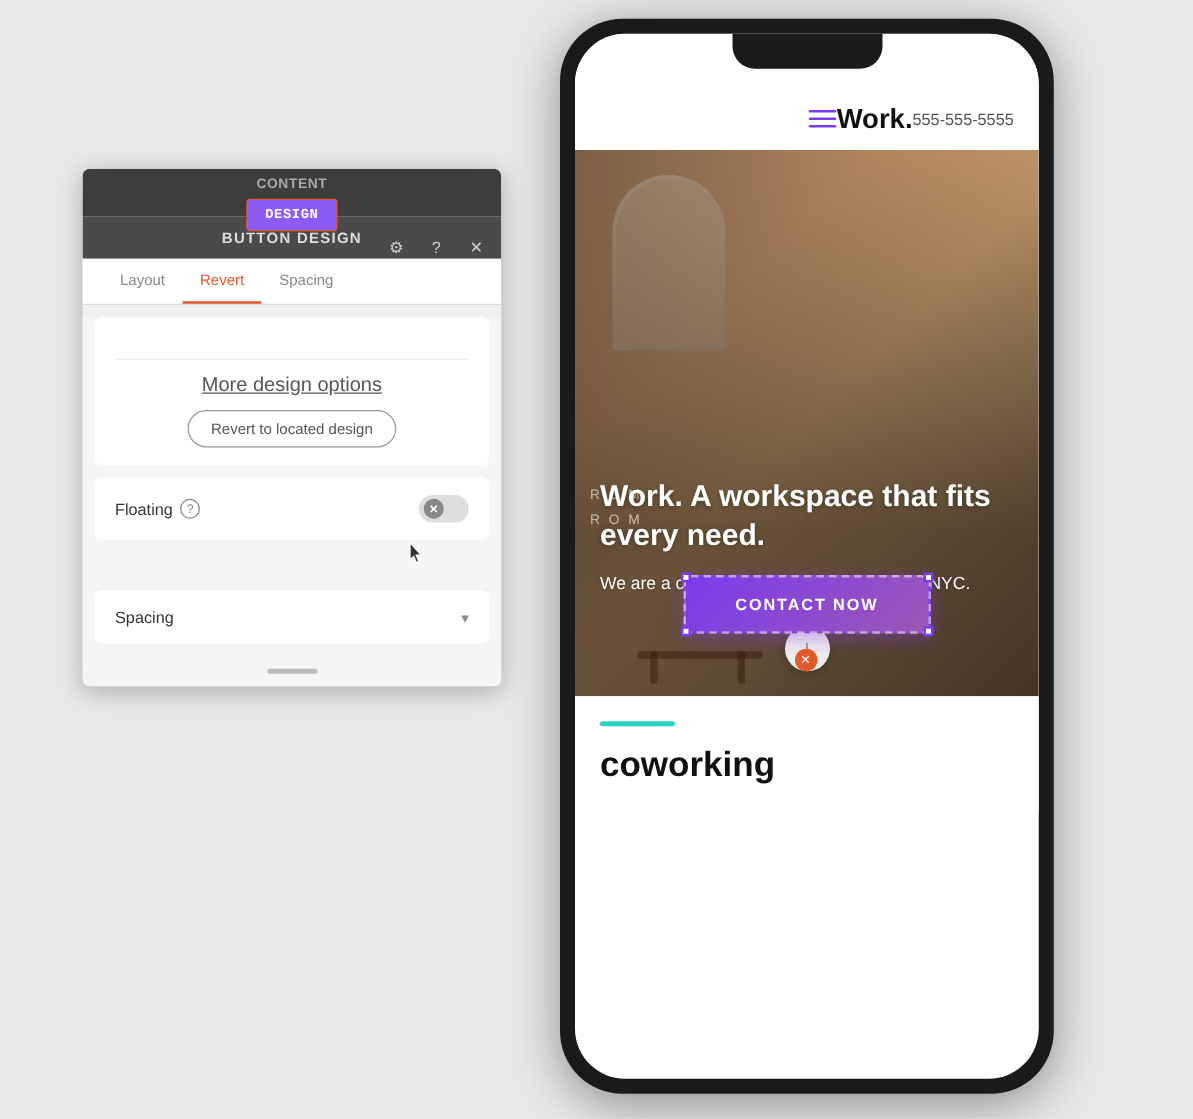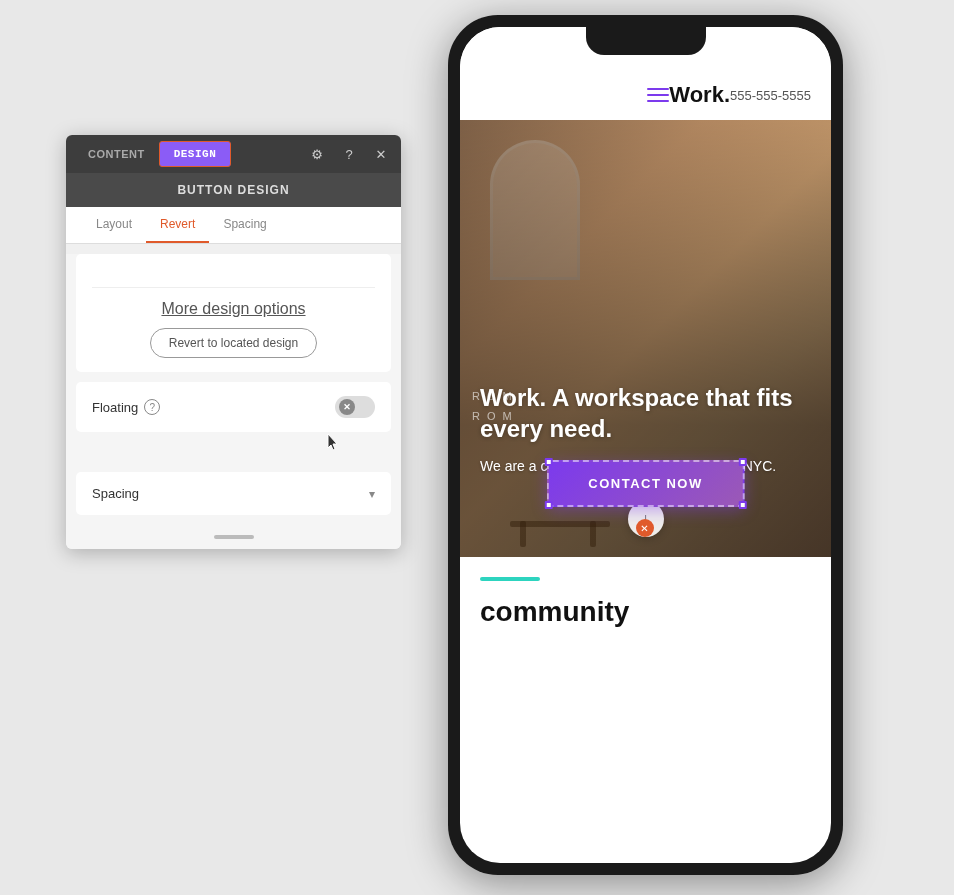--- a/index.html
+++ b/index.html
@@ -24,20 +24,21 @@
       overflow: hidden;
     }
 
     .panel-tabs {
       display: flex;
       align-items: center;
       background: #3d3d3d;
       height: 38px;
       padding: 0 8px;
       gap: 0;
+      flex-direction: column;
     }
 
     .panel-tab {
       padding: 6px 14px;
       font-size: 11px;
       font-weight: 600;
       letter-spacing: 0.5px;
       cursor: pointer;
       color: #ccc;
       border-radius: 3px;
@@ -600,19 +601,19 @@
               <div class="selection-handle" style="bottom:-4px;left:-4px;"></div>
               <div class="selection-handle" style="bottom:-4px;right:-4px;"></div>
             </div>
 
             <div class="cta-close-btn">✕</div>
           </div>
         </div>
 
         <div class="content-section">
           <div class="teal-line"></div>
-          <div class="content-heading">community</div>
+          <div class="content-heading">coworking</div>
         </div>
 
       </div>
     </div>
   </div>
 </div>
 
 </body></html>

